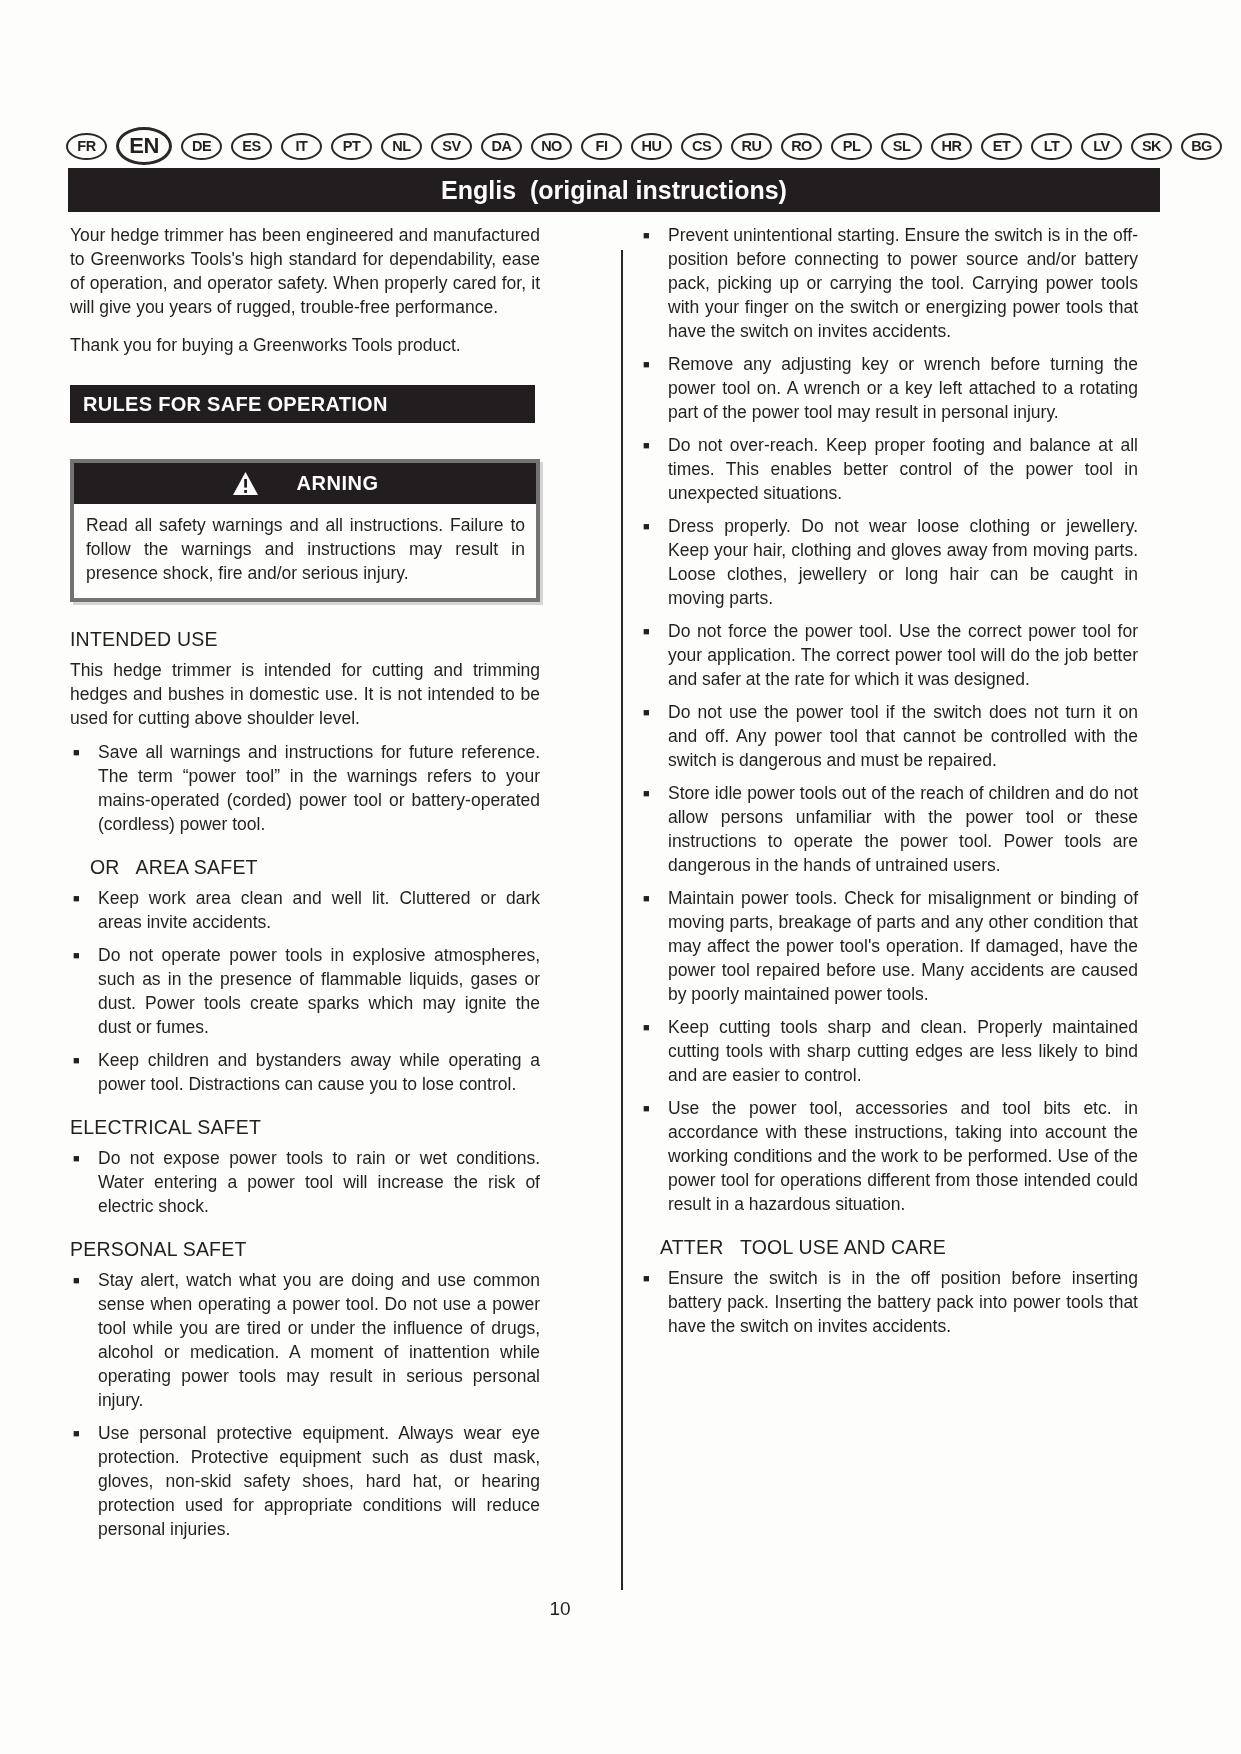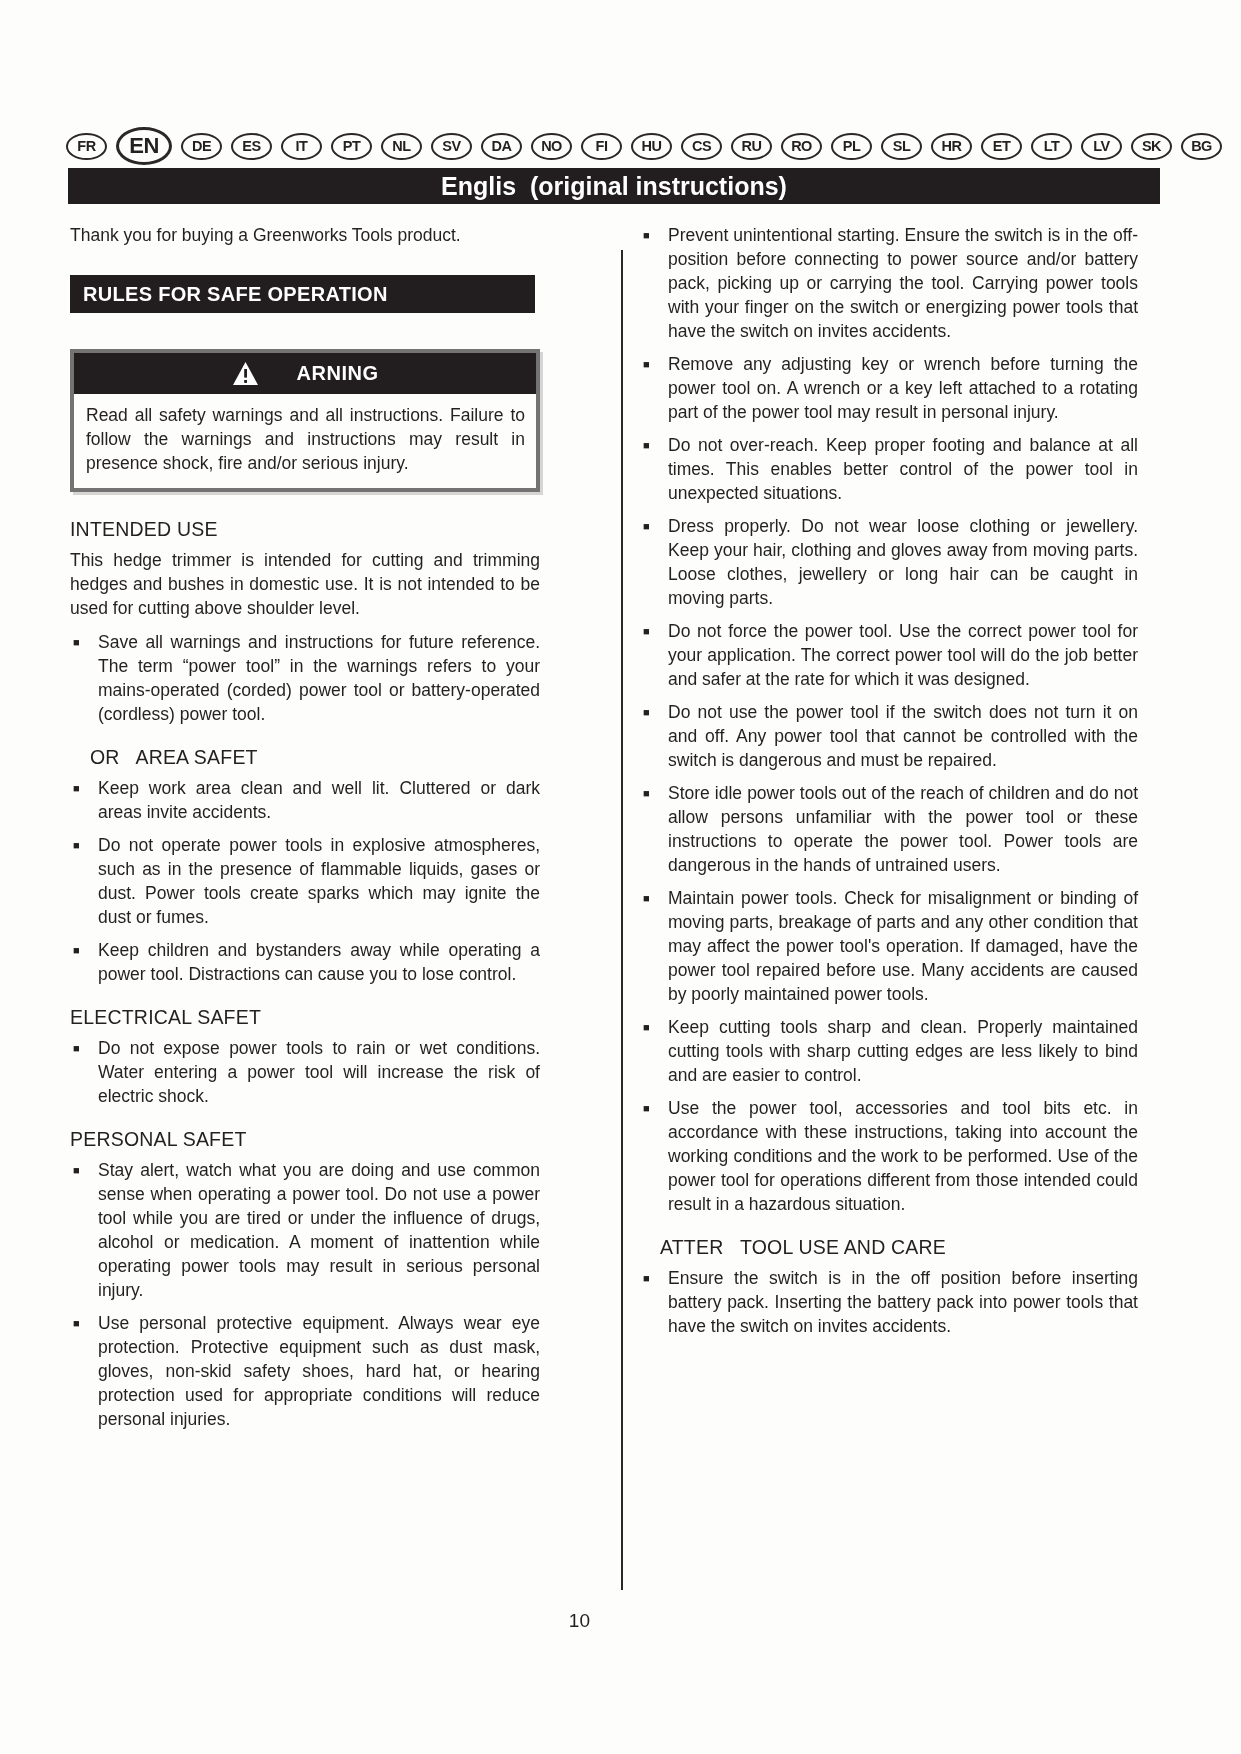--- a/index.html
+++ b/index.html
@@ -22,21 +22,21 @@
     border:2px solid #2b2627;border-radius:50%;
     width:41px;height:27px;
     font-size:14.5px;font-weight:bold;letter-spacing:-0.5px;
     color:#241f20;flex:none;box-sizing:border-box;
   }
   .badge.en{
     width:56px;height:38px;font-size:22px;border-width:3px;
   }
   
   .title-bar{
-    position:absolute;left:68px;top:168px;width:1092px;height:36px;
+    position:absolute;left:68px;top:168px;width:1092px;height:44px;
     background:#221d1e;color:#ffffff;
     display:flex;align-items:center;justify-content:center;
     font-size:25px;font-weight:bold;white-space:pre-wrap;
   }
   
   .col{position:absolute;top:223px;}
   .col-left{left:70px;width:470px;}
   .col-right{left:640px;width:498px;}
   .divider{
     position:absolute;left:621px;top:250px;width:2px;height:1340px;
@@ -79,21 +79,21 @@
   .bullet{display:flex;margin:0 0 9px 0;}
   .bullet .bm{
     flex:none;width:28px;font-size:11px;line-height:24px;
     padding-left:3px;box-sizing:border-box;
   }
   .bullet .bt{
     flex:1;font-size:17.5px;line-height:24px;text-align:justify;
   }
   .pageno{
     position:absolute;left:530px;top:1598px;width:60px;
-    text-align:right;font-size:19px;color:#241f20;margin-top:12px;
+    text-align:center;font-size:19px;color:#241f20;
   }
 </style>
 </head>
 <body>
 
 <div class="page">
 
   <div class="lang-row">
     <span class="badge">FR</span>
     <span class="badge en">EN</span>
@@ -120,20 +120,21 @@
     <span class="badge">BG</span>
   </div>
 
   <div class="title-bar">
     <span>Englis  (original instructions)</span>
   </div>
 
   <div class="divider"></div>
 
   <div class="col col-left">
+    <p class="para intro">Your hedge trimmer has been engineered and manufactured to Greenworks Tools's high standard for dependability, ease of operation, and operator safety. When properly cared for, it will give you years of rugged, trouble-free performance.</p>
     <p class="para thanks">Thank you for buying a Greenworks Tools product.</p>
 
     <div class="black-bar">RULES FOR SAFE OPERATION</div>
 
     <div class="warnbox">
       <div class="warnhead">
         <span class="tri">
           <svg width="27" height="25" viewBox="0 0 27 25">
             <polygon points="13.5,1 26,24 1,24" fill="#ffffff"></polygon>
             <rect x="12.2" y="8" width="2.8" height="8.6" fill="#221d1e"></rect>

